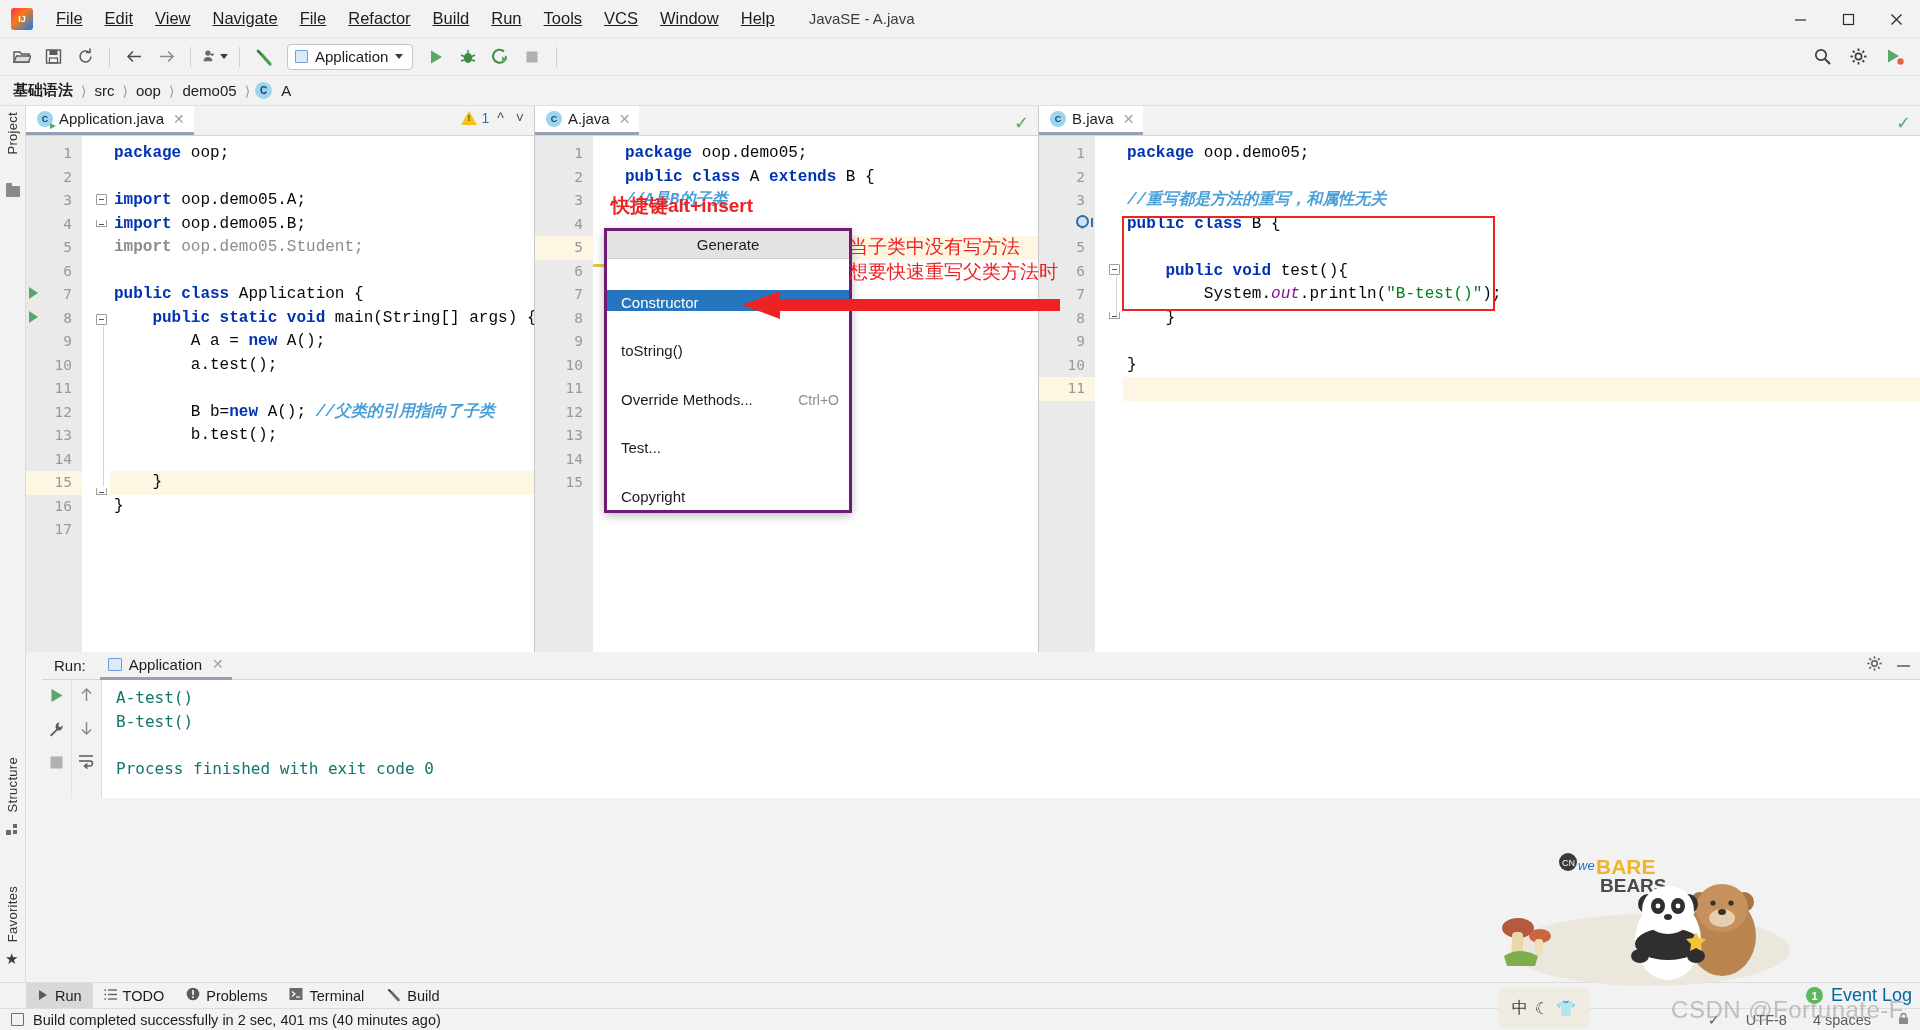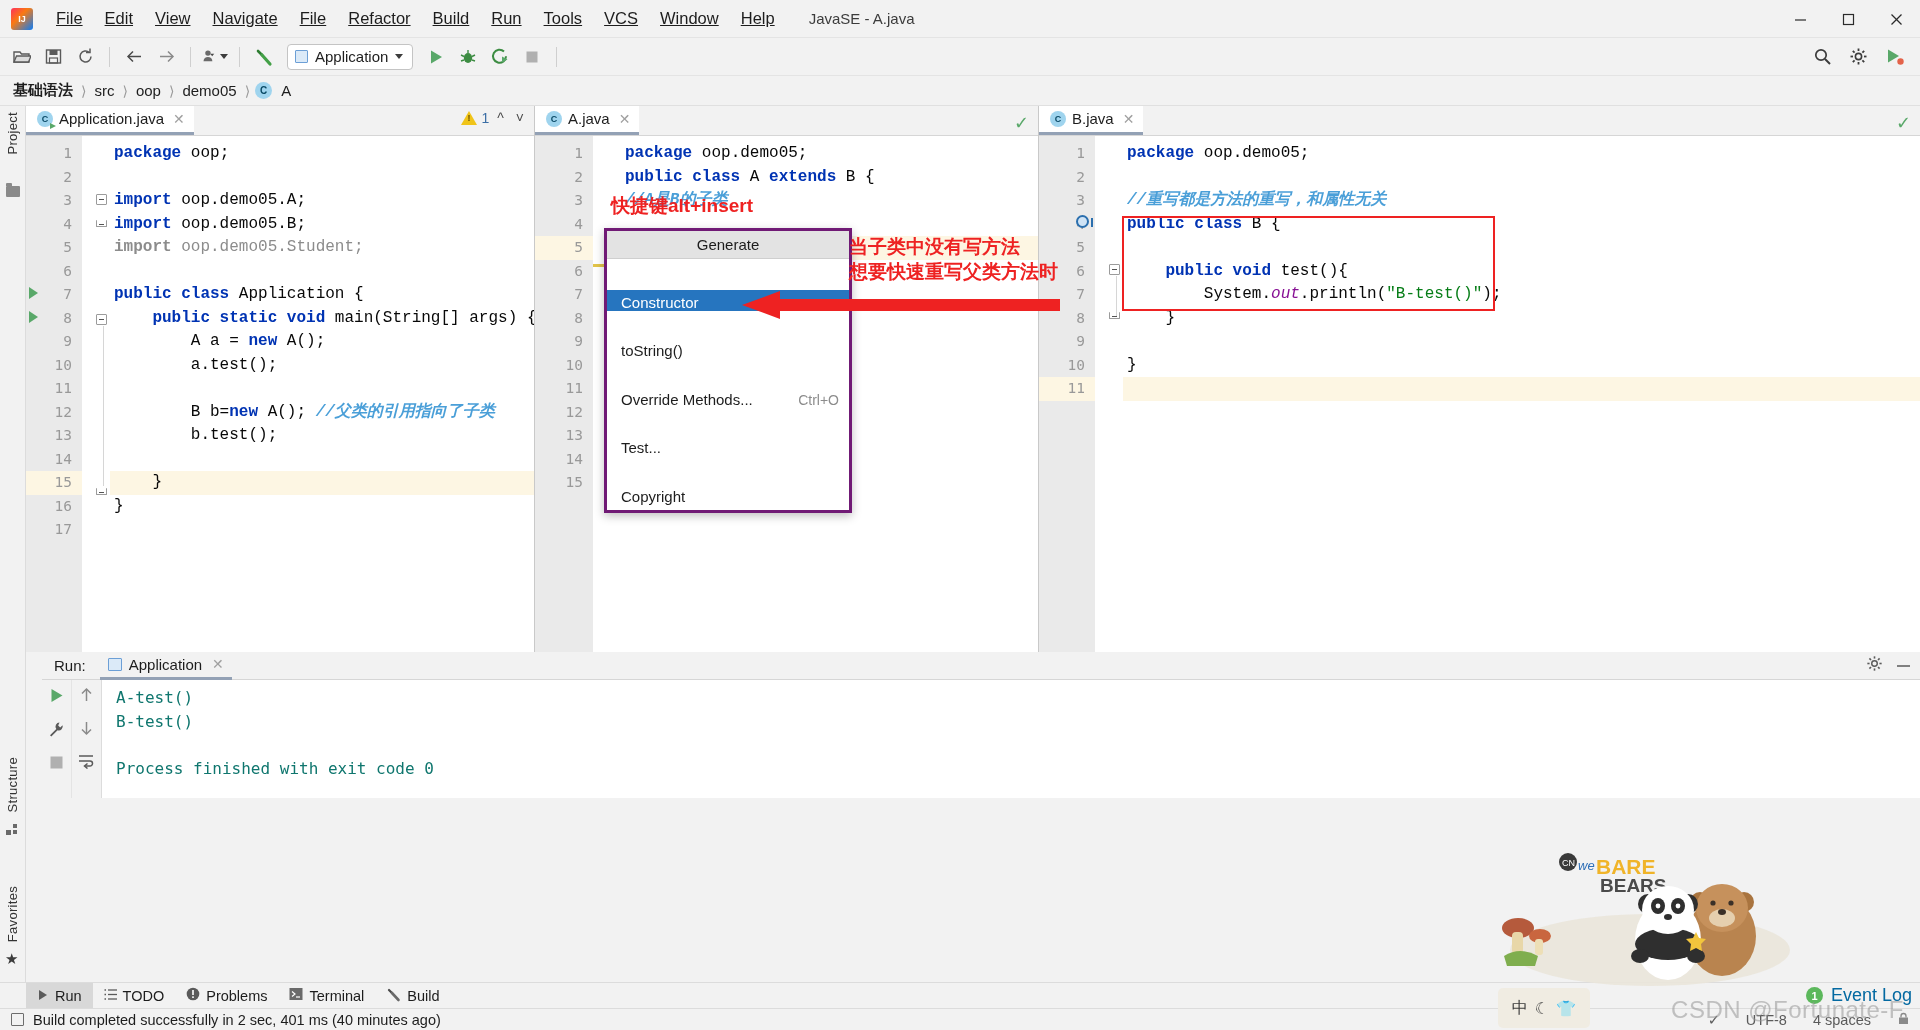--- a/index.html
+++ b/index.html
@@ -223,21 +223,21 @@
   .gen-item.sel { background: #2675bf; color: #fff; }
   .gen-item .sc { position: absolute; right: 10px; color: #8c8c8c; font-size: 14px; }
   .gen-list { padding: 3px 0 5px 0; }
 
   
   .anno { position: absolute; color: #ee2222; z-index: 45; white-space: pre; }
   .anno-alt {
     left: 611px; top: 193px; font-size: 19px; font-weight: bold;
   }
   .anno-cn {
-    left: 849px; top: 234px; font-size: 19px; line-height: 25px; font-weight: 700;
+    left: 849px; top: 234px; font-size: 19px; line-height: 25px; font-weight: 400;
   }
   .arrow-wrap { position: absolute; left: 742px; top: 288px; z-index: 46; }
   .red-rect {
     position: absolute; left: 1122px; top: 216px; width: 373px; height: 95px;
     border: 2.5px solid #ee2222; z-index: 30; pointer-events: none;
   }
 
   
   .run-panel {
     position: absolute; left: 42px; top: 652px; right: 0; height: 146px;

